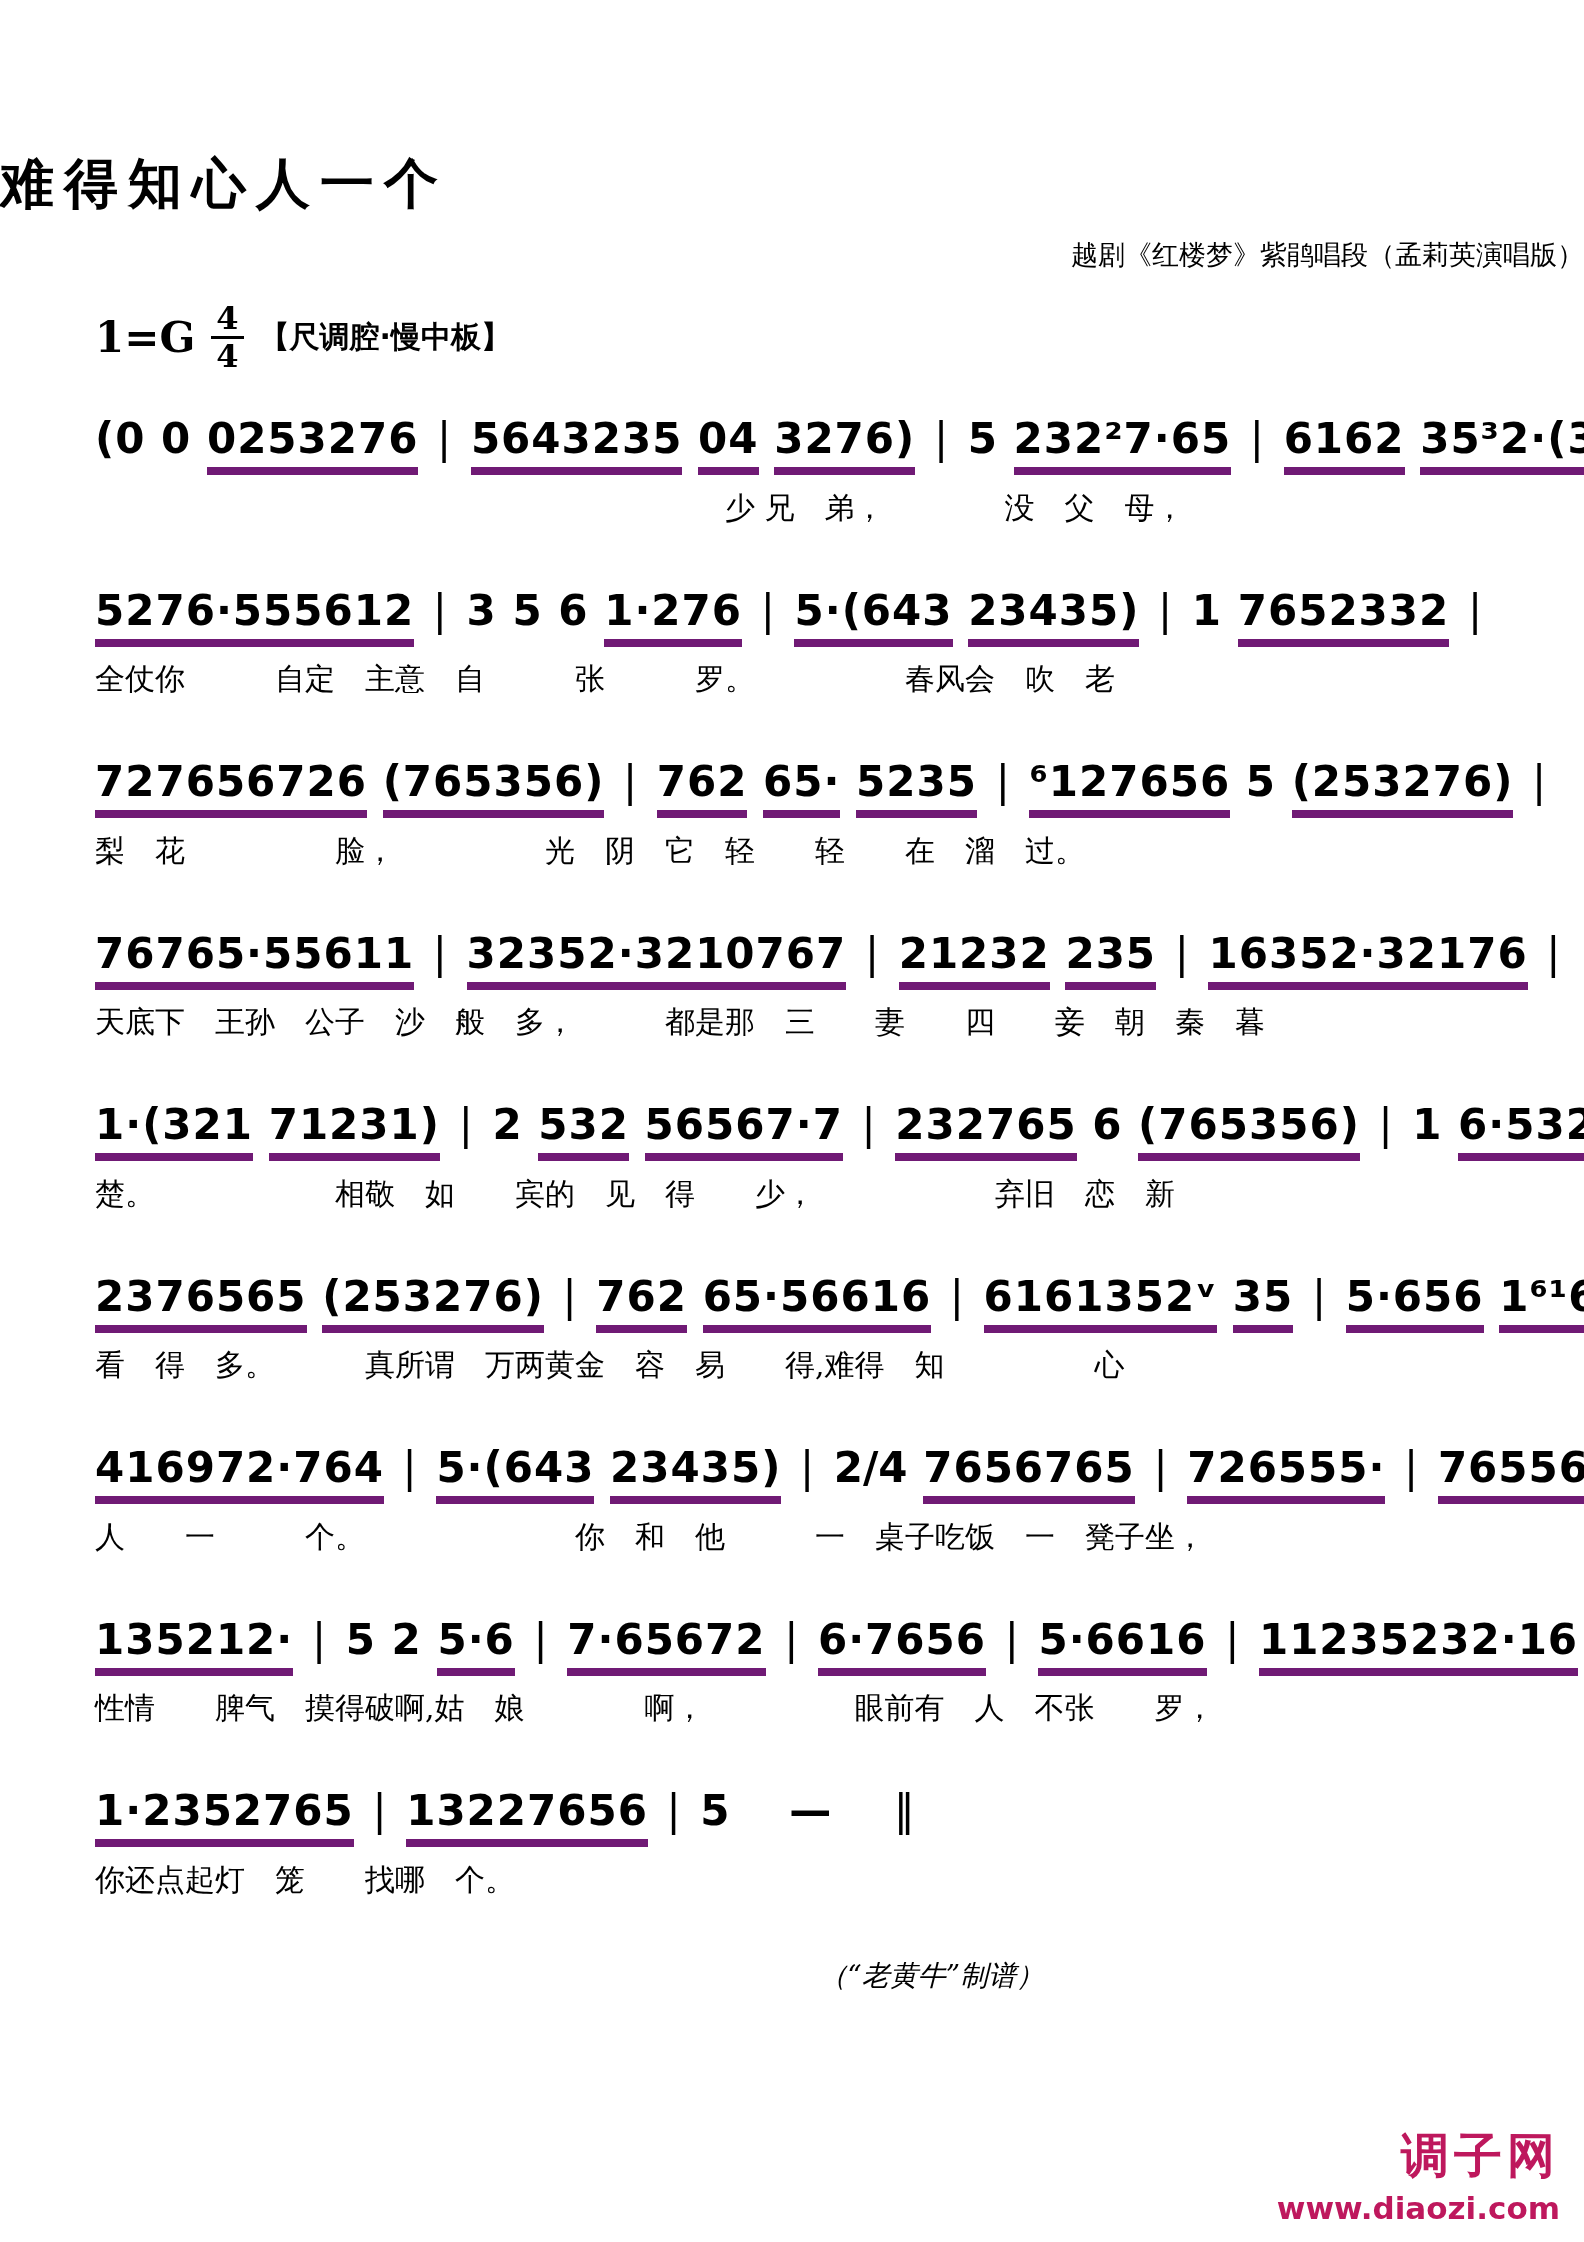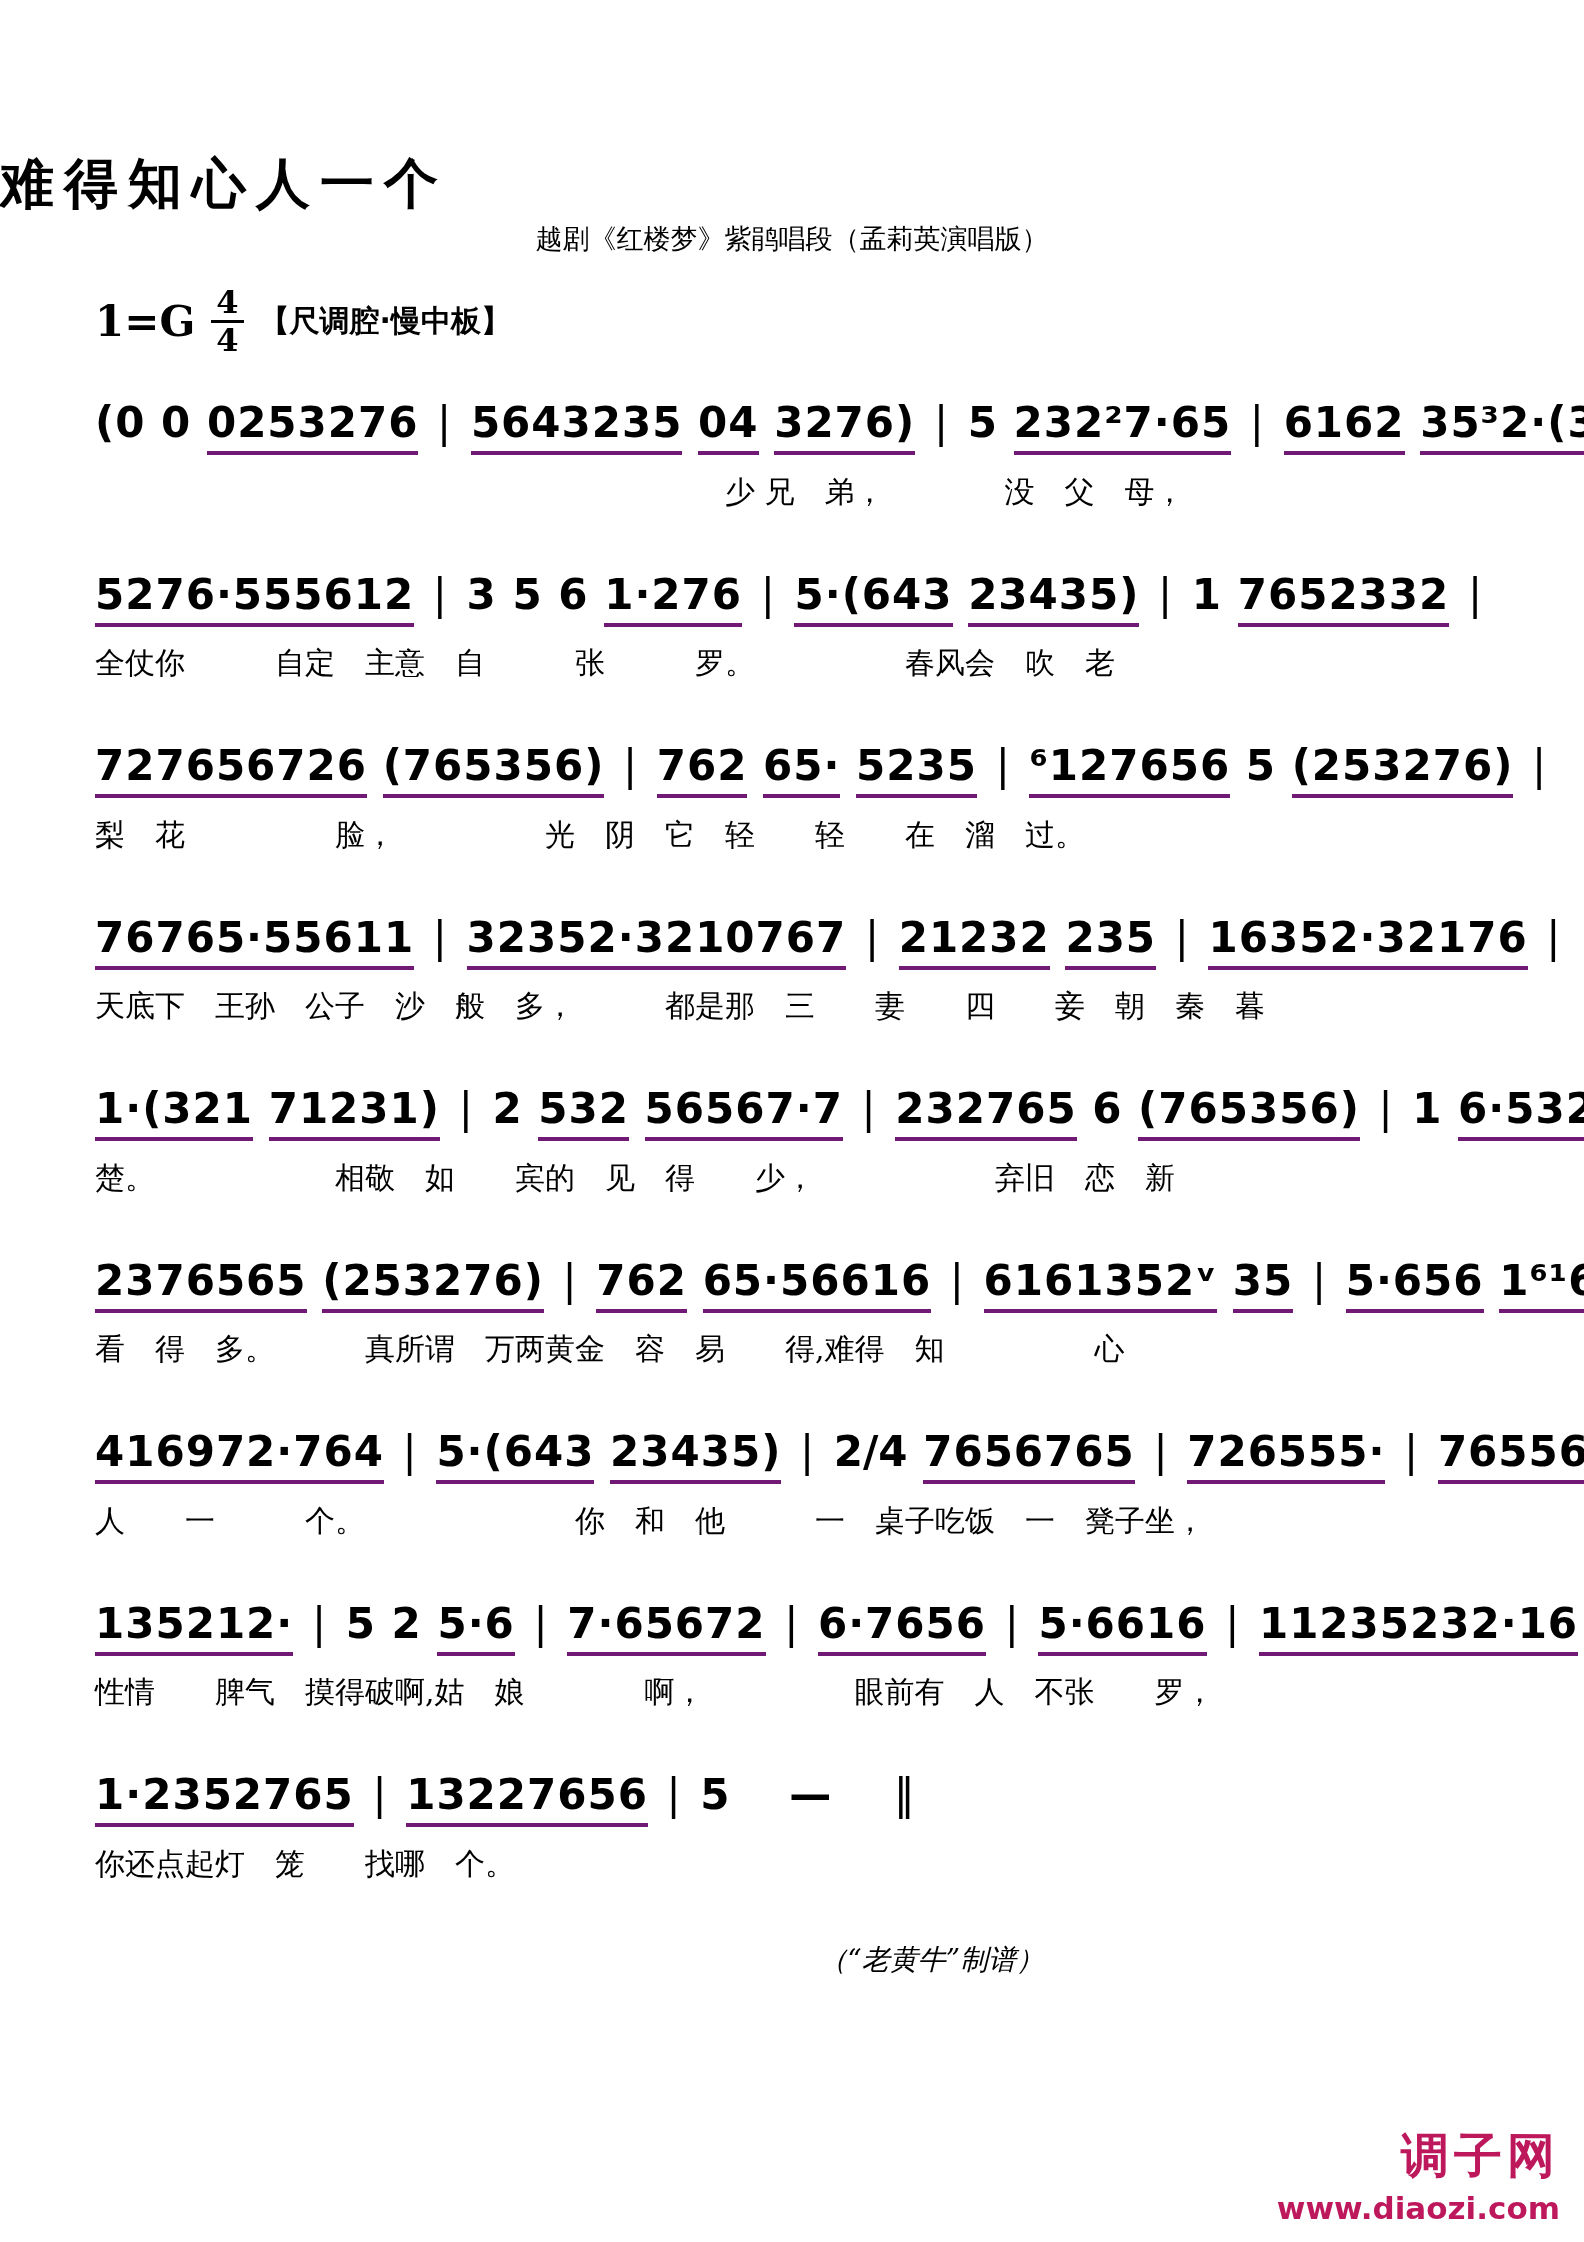--- a/index.html
+++ b/index.html
@@ -1,30 +1,30 @@
 <!DOCTYPE html>
 <html><head>
 <meta charset="utf-8">
 <style>
   html,body { margin:0; padding:0; background:#fff; }
   .sheet { position:relative; width:1584px; height:2242px; background:#ffffff; overflow:hidden;
            font-family:"DejaVu Sans", sans-serif; color:#000; }
   .title { padding-top:148px; font-family:"DejaVu Serif", serif;
            font-weight:bold; font-size:54px; letter-spacing:10px; }
-  .subtitle { text-align:center; margin-top:0; font-family:"DejaVu Serif", serif; font-size:27px; }
+  .subtitle { text-align:right; margin-top:16px; font-family:"DejaVu Serif", serif; font-size:27px; }
   .keyline { margin:28px 0 0 95px; display:flex; align-items:center; gap:16px; }
   .keysig { font-family:"DejaVu Serif", serif; font-weight:bold; font-size:42px; }
   .tsfrac { display:inline-flex; flex-direction:column; align-items:center;
             font-family:"DejaVu Serif", serif; font-weight:bold; font-size:32px; line-height:1.08; }
   .tsfrac .den { border-top:3px solid #000; padding:0 5px; }
   .tempo { font-weight:bold; font-size:30px; }
   .score { margin:40px 55px 0 95px; }
   .line { margin-bottom:56px; }
   .notation { font-weight:bold; font-size:42px; white-space:pre; letter-spacing:1px; line-height:1.25; }
-  .notation .grp { border-bottom:4px solid #701a75; padding-bottom:4px; }
+  .notation .grp { border-bottom:8px solid #701a75; padding-bottom:4px; }
   .notation .bar { font-weight:normal; padding:0 3px; }
   .notation .tsig { letter-spacing:0; }
   .lyrics { margin-top:22px; font-family:"DejaVu Serif", serif; font-size:30px; white-space:pre; }
   .credit { text-align:right; padding-right:540px; margin-top:8px;
             font-family:"DejaVu Serif", serif; font-style:italic; font-weight:normal; font-size:28px; }
   .watermark { position:absolute; right:24px; bottom:16px; text-align:right; color:#be185d; }
   .wm-name { font-weight:bold; font-size:48px; letter-spacing:5px; }
   .wm-url  { font-weight:bold; font-size:31px; margin-top:2px; }
 </style>
 </head>

